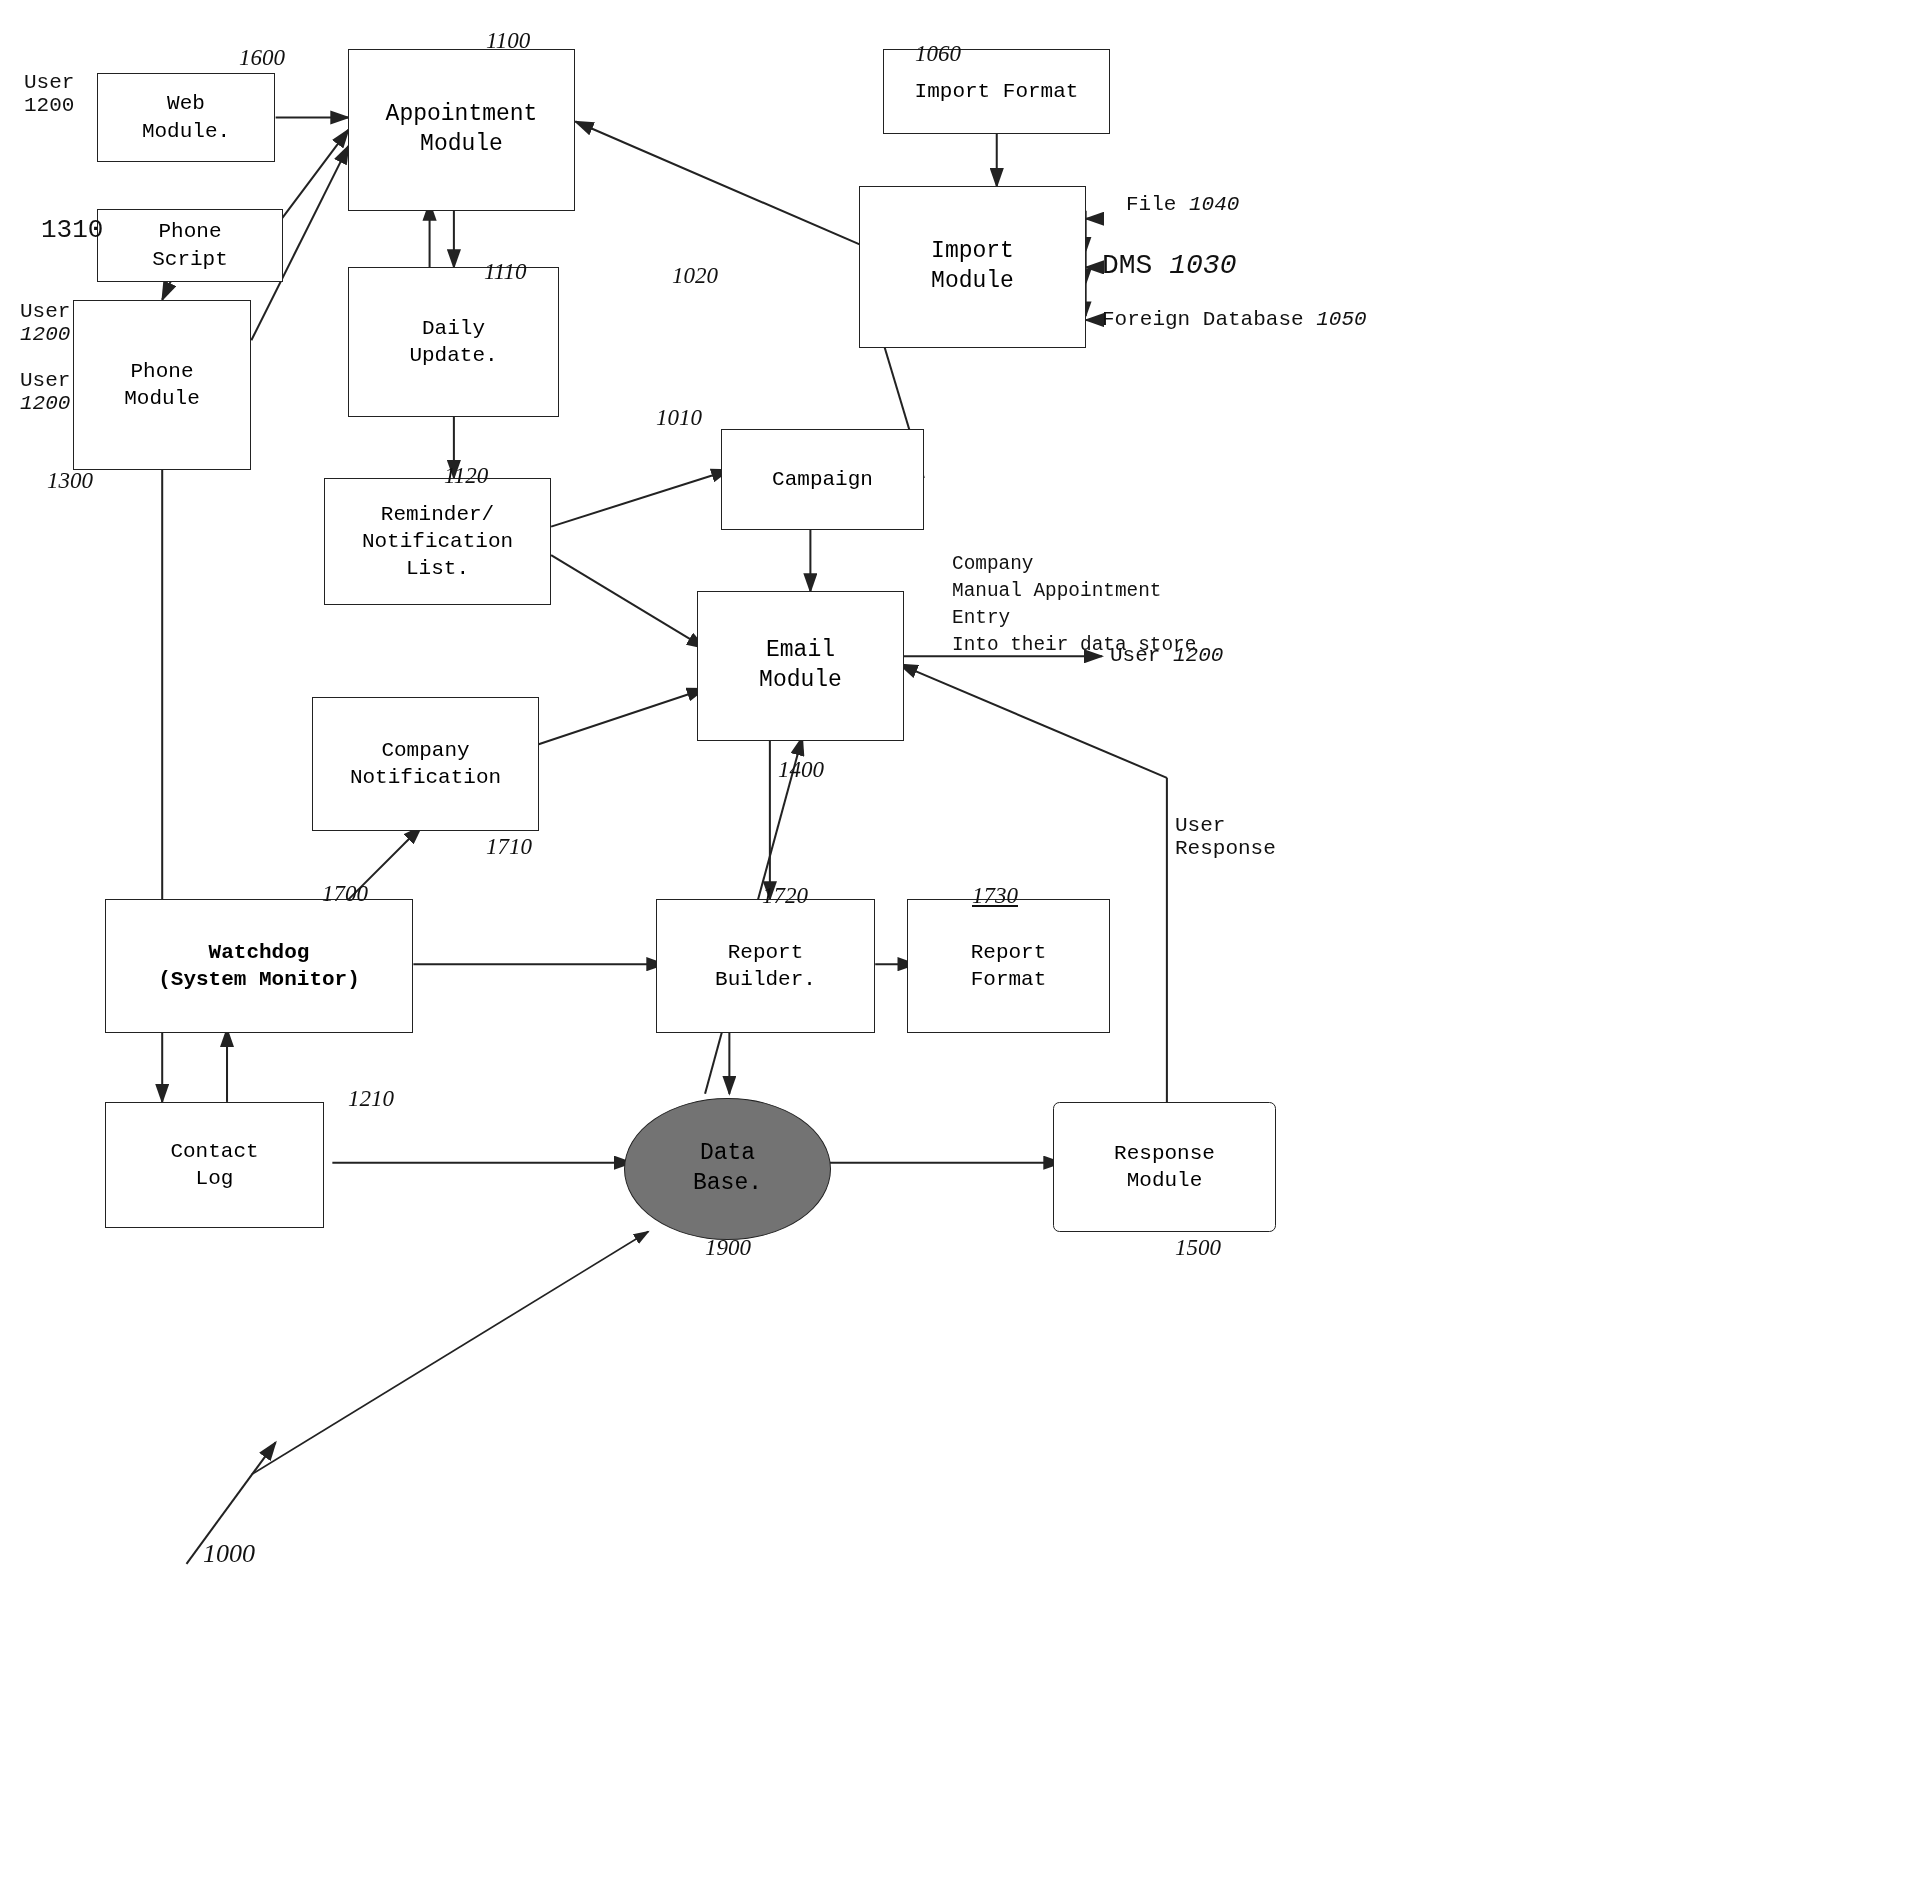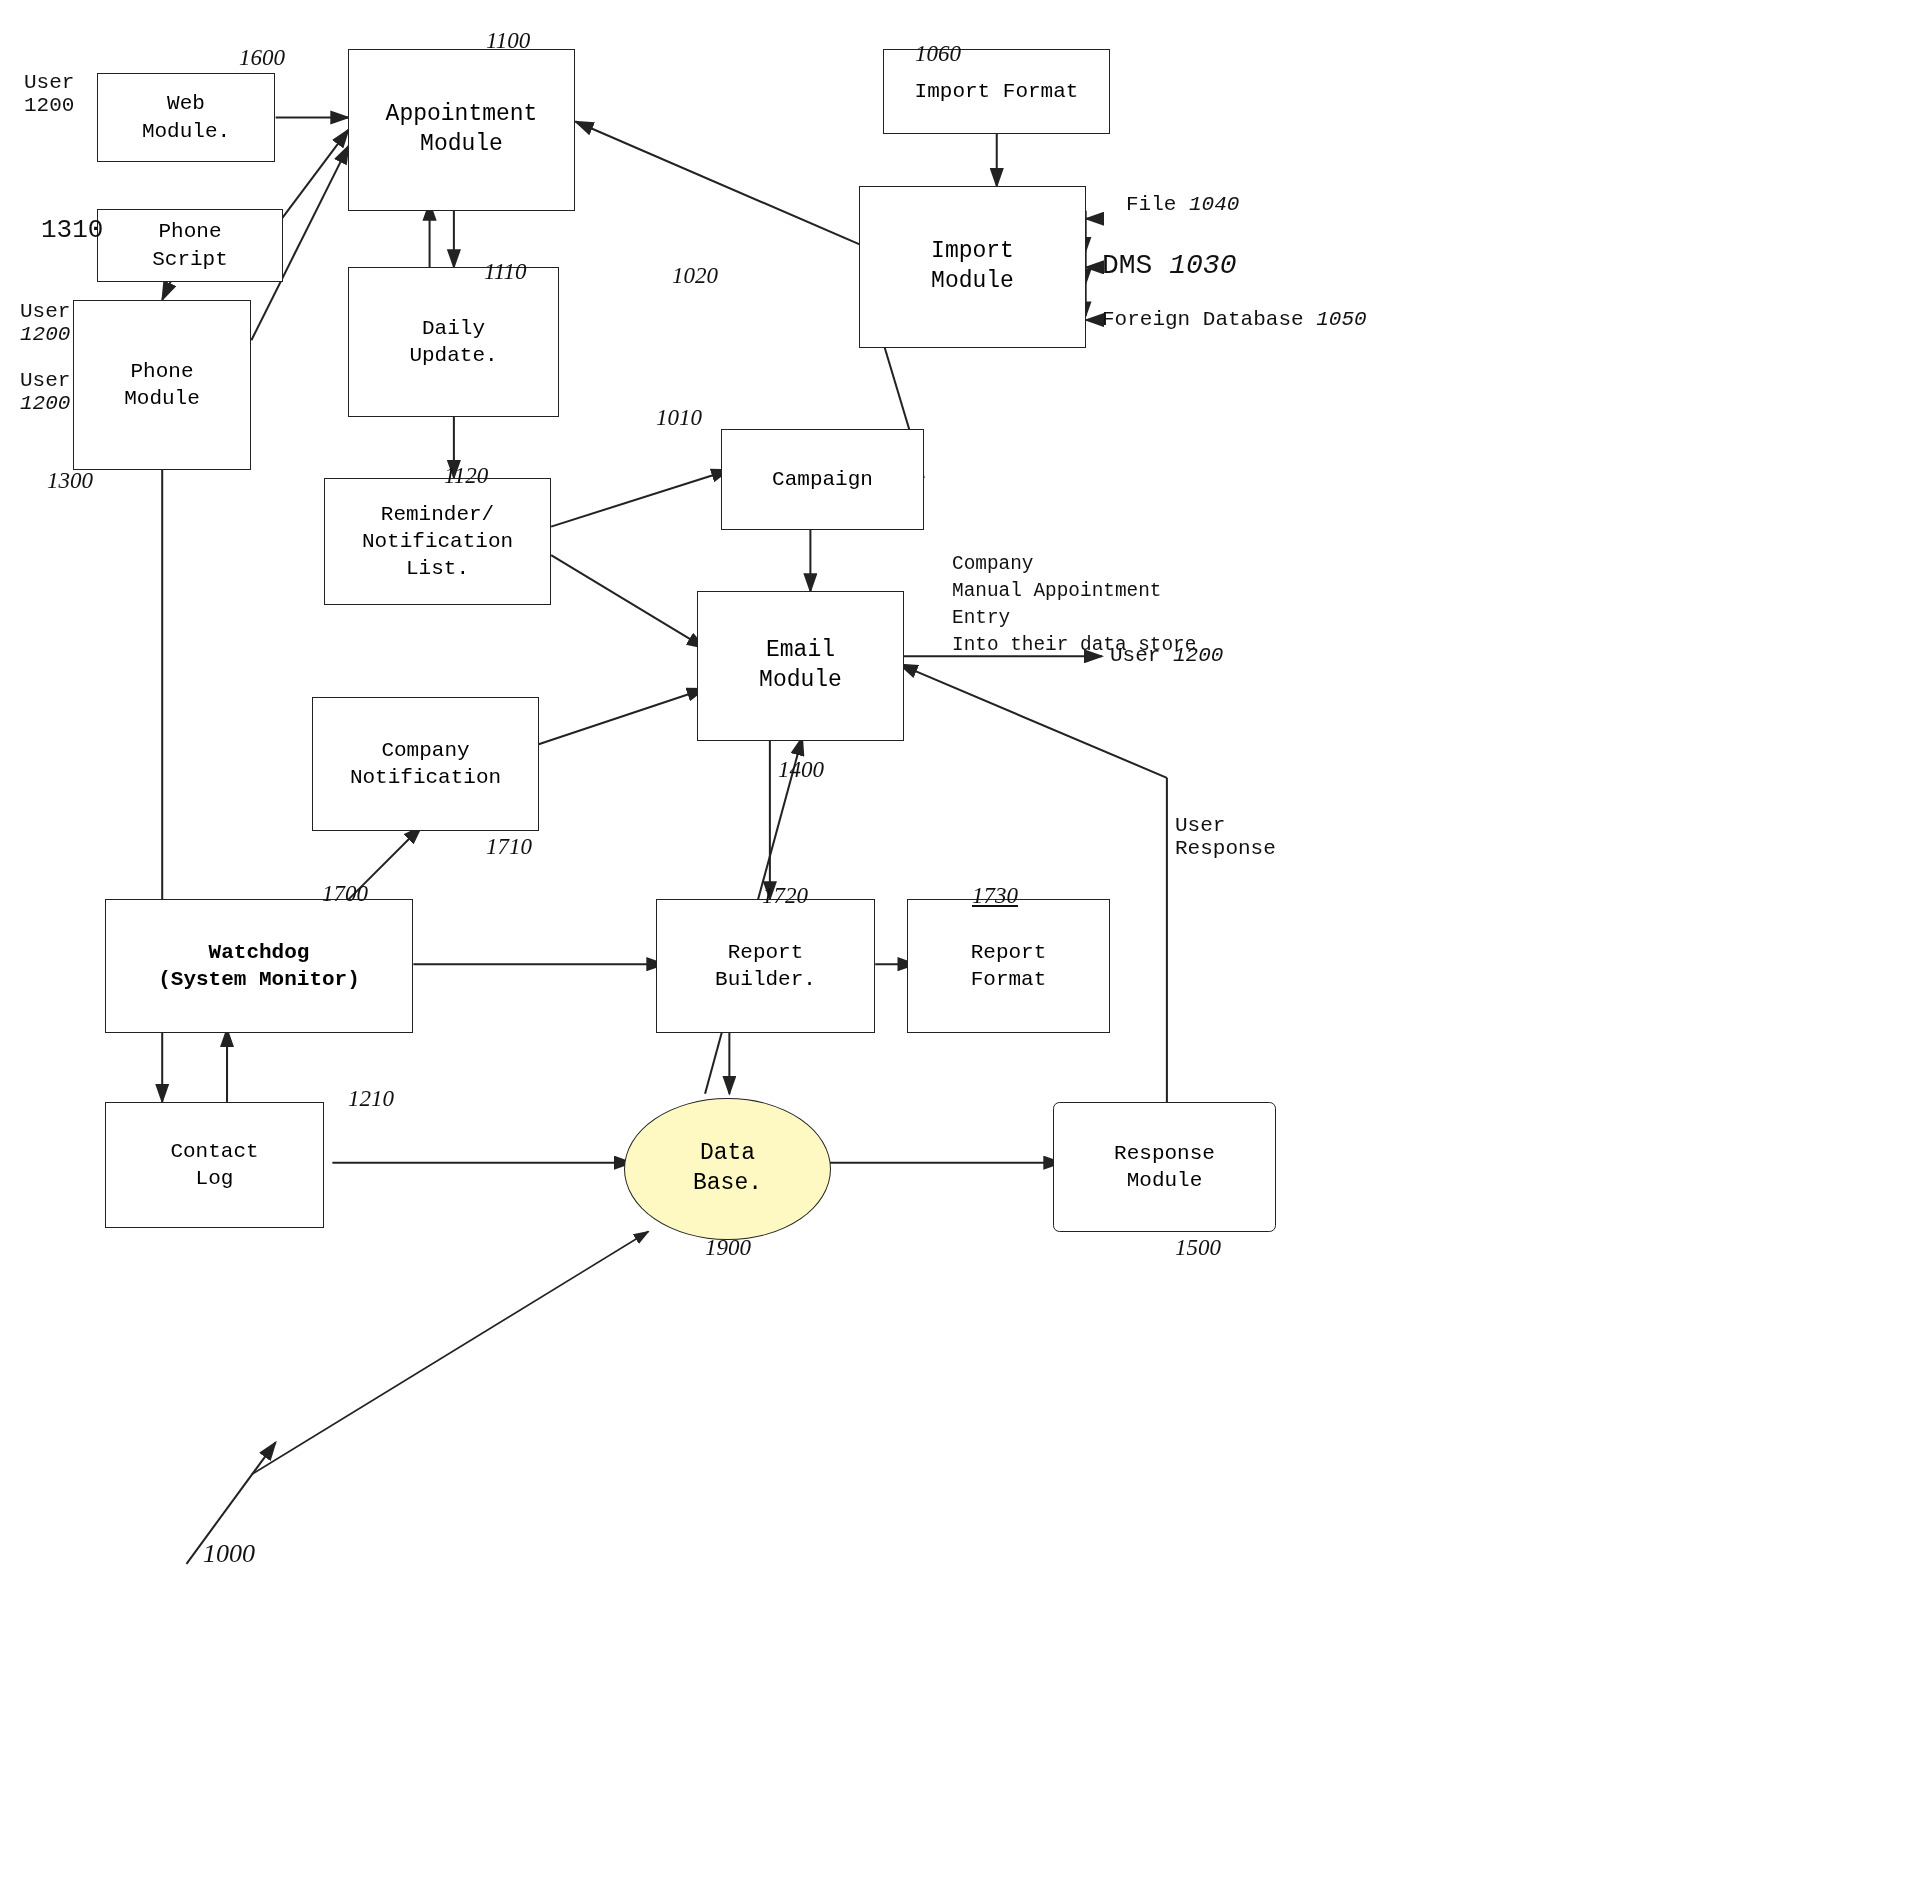--- a/index.html
+++ b/index.html
@@ -27,21 +27,21 @@
       text-align: center;
       font-size: 23px;
       font-family: 'Courier New', Courier, monospace;
       line-height: 1.3;
       padding: 24px;
     }
     .ellipse {
       position: absolute;
       border: 1.6px solid #222;
       border-radius: 50%;
-      background: #fef9c3;
+      background: #737373;
       display: flex;
       align-items: center;
       justify-content: center;
       text-align: center;
       font-size: 23px;
       font-family: 'Courier New', Courier, monospace;
       line-height: 1.3;
     }
     .label {
       position: absolute;

